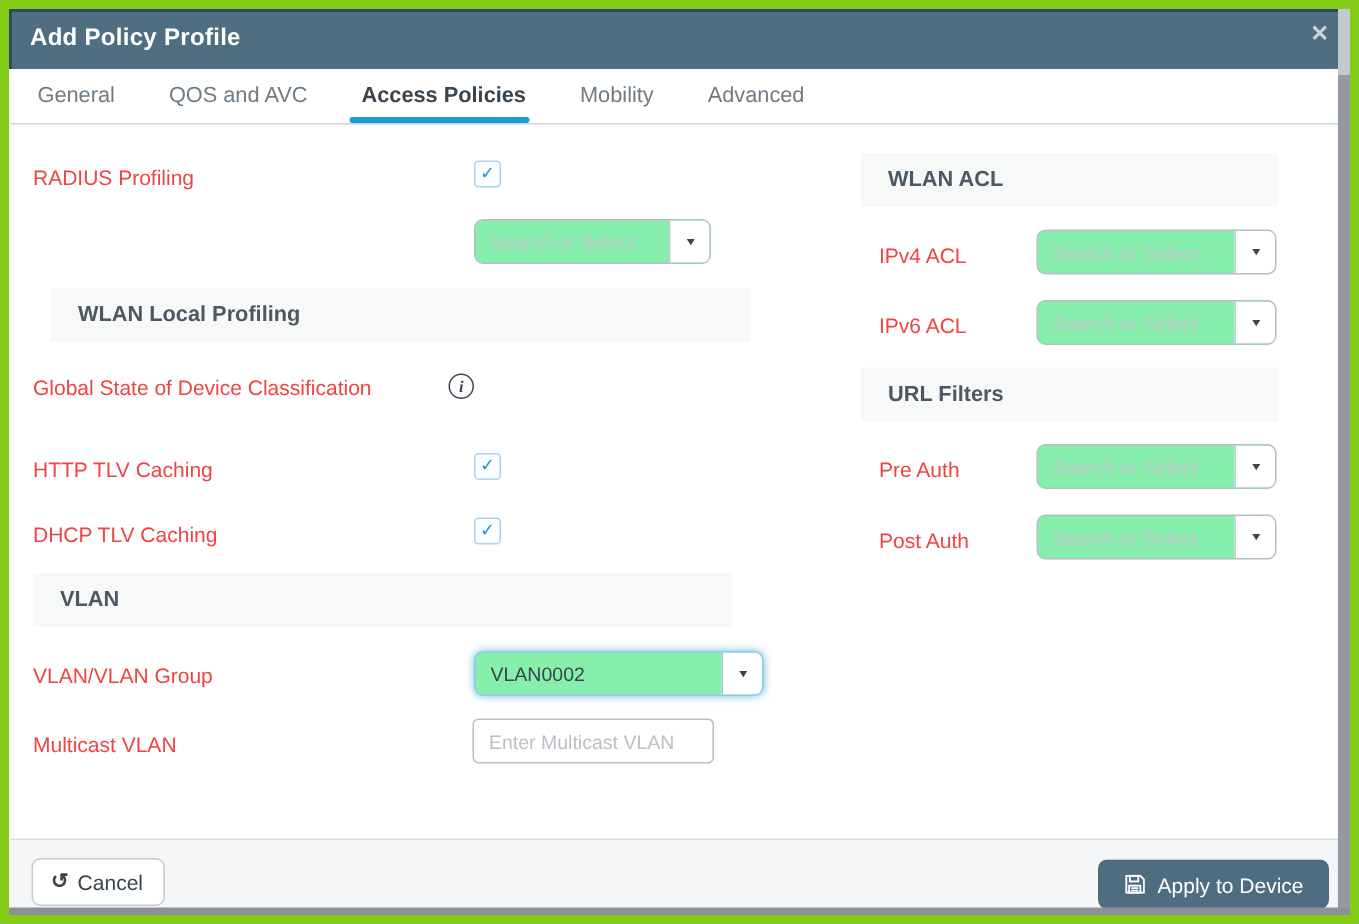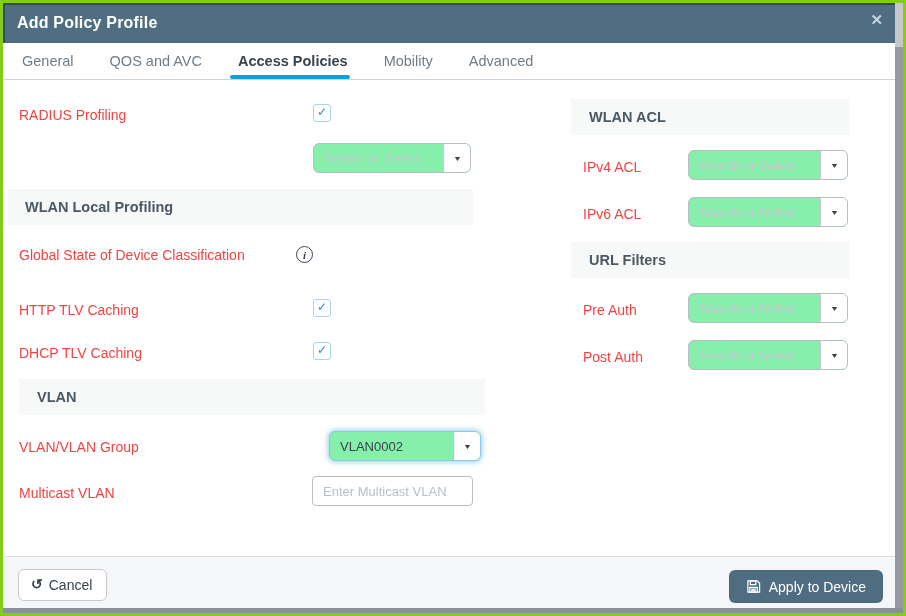--- a/index.html
+++ b/index.html
@@ -1,21 +1,21 @@
 <!DOCTYPE html>
 <html><head>
 <meta charset="utf-8">
 <style>
   * { margin:0; padding:0; box-sizing:border-box; }
   html,body { background:#ffffff; }
   body { font-family:"Liberation Sans", sans-serif; }
 
   .modal-wrap{
     position:relative; width:906px; height:616px; overflow:hidden;
-    background:#ffffff; border:3px solid #84cc16;text-decoration:underline;
+    background:#ffffff; border:6px solid #84cc16;text-decoration:underline;
   }
   
   .frame-right{ position:absolute; top:0; right:0; width:8px; height:616px; background:#949aa0; }
   .frame-right .thumb{ position:absolute; top:0; left:0; width:8px; height:44px; background:#c5c9cc; }
   .frame-bottom{ position:absolute; left:0; bottom:0; width:906px; height:5px; background:#8b9196; }
 
   
   .titlebar{
     position:absolute; top:0; left:0; width:898px; height:40px;
     background:#4f6e82; color:#fff; display:flex; align-items:center;
@@ -144,21 +144,21 @@
     <span class="mark">✓</span>
   </div>
 
   <div class="select" style="left:310px; top:140px; width:158px;">
     <input placeholder="Search or Select" style="">
     <div class="arrow-btn">
       <span class="tri">▼</span>
     </div>
   </div>
 
-  <div class="band" style="left:4px; top:186px; width:466px; height:36px;">
+  <div class="band" style="left:28px; top:186px; width:466px; height:36px;">
     <span>WLAN Local Profiling</span>
   </div>
 
   <div class="lbl" style="left:16px; top:244px; width:245px;">Global State of Device Classification</div>
   <div class="info-icon" style="left:293px; top:243px;">
     <span>i</span>
   </div>
 
   <div class="lbl" style="left:16px; top:299px;">HTTP TLV Caching</div>
   <div class="checkbox" style="left:310px; top:296px;">
@@ -168,21 +168,21 @@
   <div class="lbl" style="left:16px; top:342px;">DHCP TLV Caching</div>
   <div class="checkbox" style="left:310px; top:339px;">
     <span class="mark">✓</span>
   </div>
 
   <div class="band" style="left:16px; top:376px; width:466px; height:36px;">
     <span>VLAN</span>
   </div>
 
   <div class="lbl" style="left:16px; top:436px;">VLAN/VLAN Group</div>
-  <div class="select focused" style="left:310px; top:428px; width:152px;margin-left:16px;">
+  <div class="select focused" style="left:310px; top:428px; width:193px;">
     <input value="VLAN0002" style="">
     <div class="arrow-btn">
       <span class="tri">▼</span>
     </div>
   </div>
 
   <div class="lbl" style="left:16px; top:482px;">Multicast VLAN</div>
   <input class="textinput" style="left: 309px; top: 473px; width: 161px;" placeholder="Enter Multicast VLAN">
 
   <div class="band" style="left:568px; top:96px; width:278px; height:36px;">

